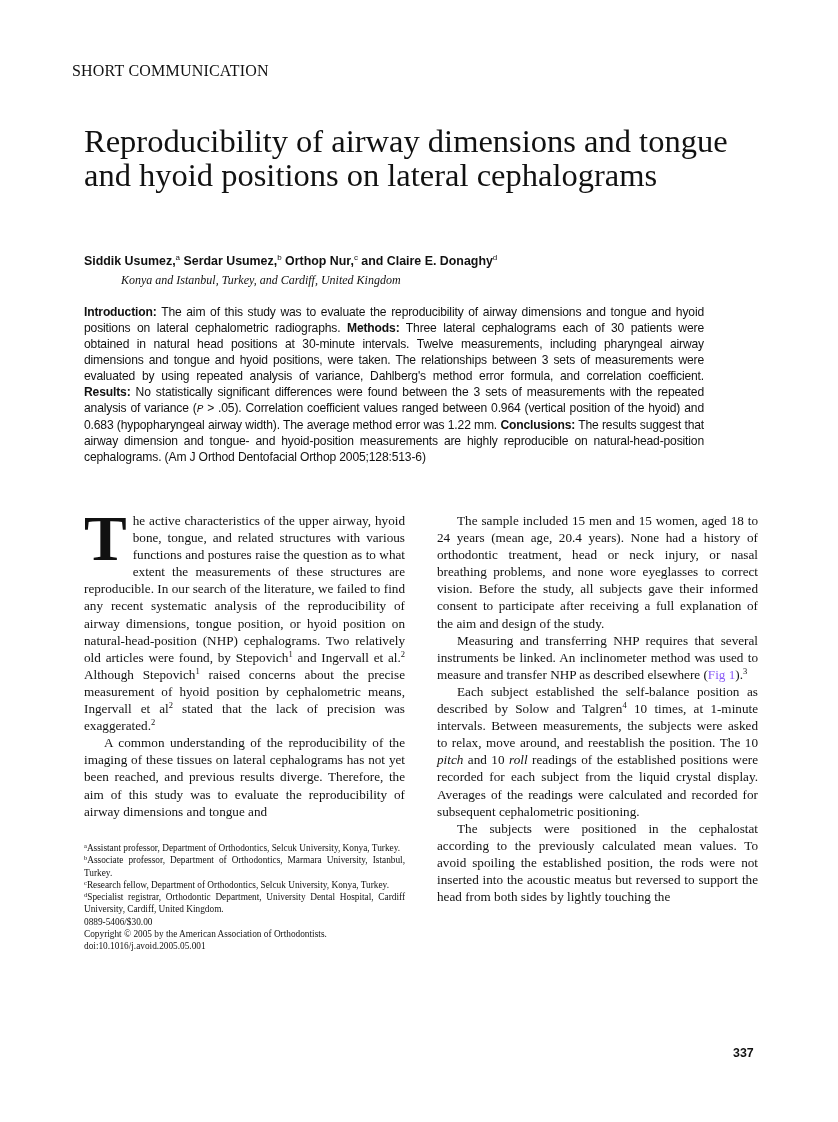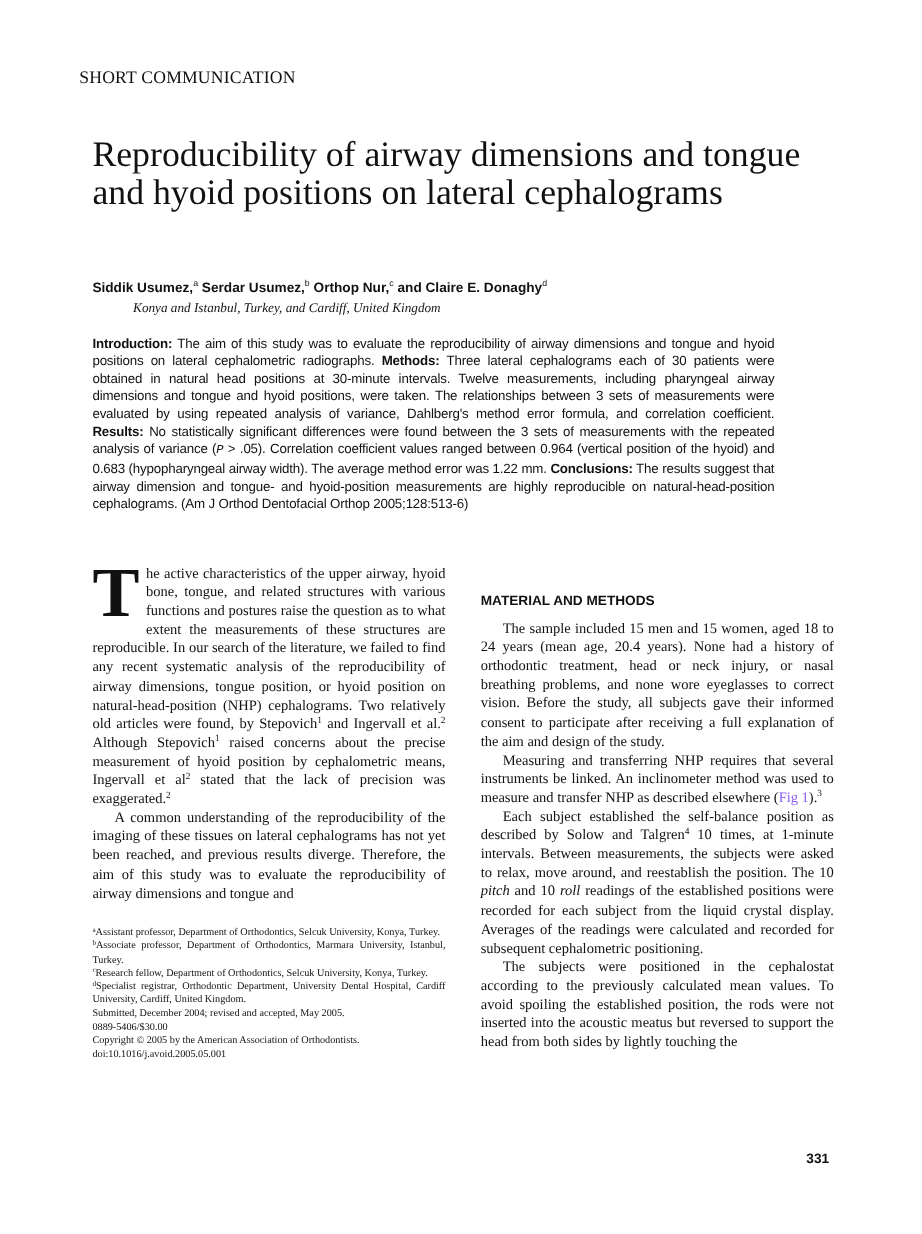--- a/index.html
+++ b/index.html
@@ -84,27 +84,25 @@
 <div class="col col-left">
   <p><span class="dropcap">T</span><span>he active characteristics of the upper airway, hyoid bone, tongue, and related structures with various functions and postures raise the question as to what extent the measurements of these structures are reproducible. In our search of the literature, we failed to find any recent systematic analysis of the reproducibility of airway dimensions, tongue position, or hyoid position on natural-head-position (NHP) cephalograms. Two relatively old articles were found, by Stepovich</span><sup class="ref">1</sup><span> and Ingervall et al.</span><sup class="ref">2</sup><span> Although Stepovich</span><sup class="ref">1</sup><span> raised concerns about the precise measurement of hyoid position by cephalometric means, Ingervall et al</span><sup class="ref">2</sup><span> stated that the lack of precision was exaggerated.</span><sup class="ref">2</sup></p>
   <p class="indent">A common understanding of the reproducibility of the imaging of these tissues on lateral cephalograms has not yet been reached, and previous results diverge. Therefore, the aim of this study was to evaluate the reproducibility of airway dimensions and tongue and</p>
 </div>
 
 <div class="footnotes">
   <div><sup>a</sup><span>Assistant professor, Department of Orthodontics, Selcuk University, Konya, Turkey.</span></div>
   <div><sup>b</sup><span>Associate professor, Department of Orthodontics, Marmara University, Istanbul, Turkey.</span></div>
   <div><sup>c</sup><span>Research fellow, Department of Orthodontics, Selcuk University, Konya, Turkey.</span></div>
   <div><sup>d</sup><span>Specialist registrar, Orthodontic Department, University Dental Hospital, Cardiff University, Cardiff, United Kingdom.</span></div>
-  <div>Submitted, December 2004; revised and accepted, May 2005.</div>
   <div>0889-5406/$30.00</div>
   <div>Copyright © 2005 by the American Association of Orthodontists.</div>
   <div>doi:10.1016/j.avoid.2005.05.001</div>
 </div>
 
 <div class="col col-right">
-  <div class="heading">MATERIAL AND METHODS</div>
   <p class="indent">The sample included 15 men and 15 women, aged 18 to 24 years (mean age, 20.4 years). None had a history of orthodontic treatment, head or neck injury, or nasal breathing problems, and none wore eyeglasses to correct vision. Before the study, all subjects gave their informed consent to participate after receiving a full explanation of the aim and design of the study.</p>
   <p class="indent"><span>Measuring and transferring NHP requires that several instruments be linked. An inclinometer method was used to measure and transfer NHP as described elsewhere (</span><span class="link">Fig 1</span><span>).</span><sup class="ref">3</sup></p>
   <p class="indent"><span>Each subject established the self-balance position as described by Solow and Talgren</span><sup class="ref">4</sup><span> 10 times, at 1-minute intervals. Between measurements, the subjects were asked to relax, move around, and reestablish the position. The 10 </span><i>pitch</i><span> and 10 </span><i>roll</i><span> readings of the established positions were recorded for each subject from the liquid crystal display. Averages of the readings were calculated and recorded for subsequent cephalometric positioning.</span></p>
   <p class="indent">The subjects were positioned in the cephalostat according to the previously calculated mean values. To avoid spoiling the established position, the rods were not inserted into the acoustic meatus but reversed to support the head from both sides by lightly touching the</p>
 </div>
 
-<div class="page-number">331</div>
+<div class="page-number">337</div>
 
 </body></html>

